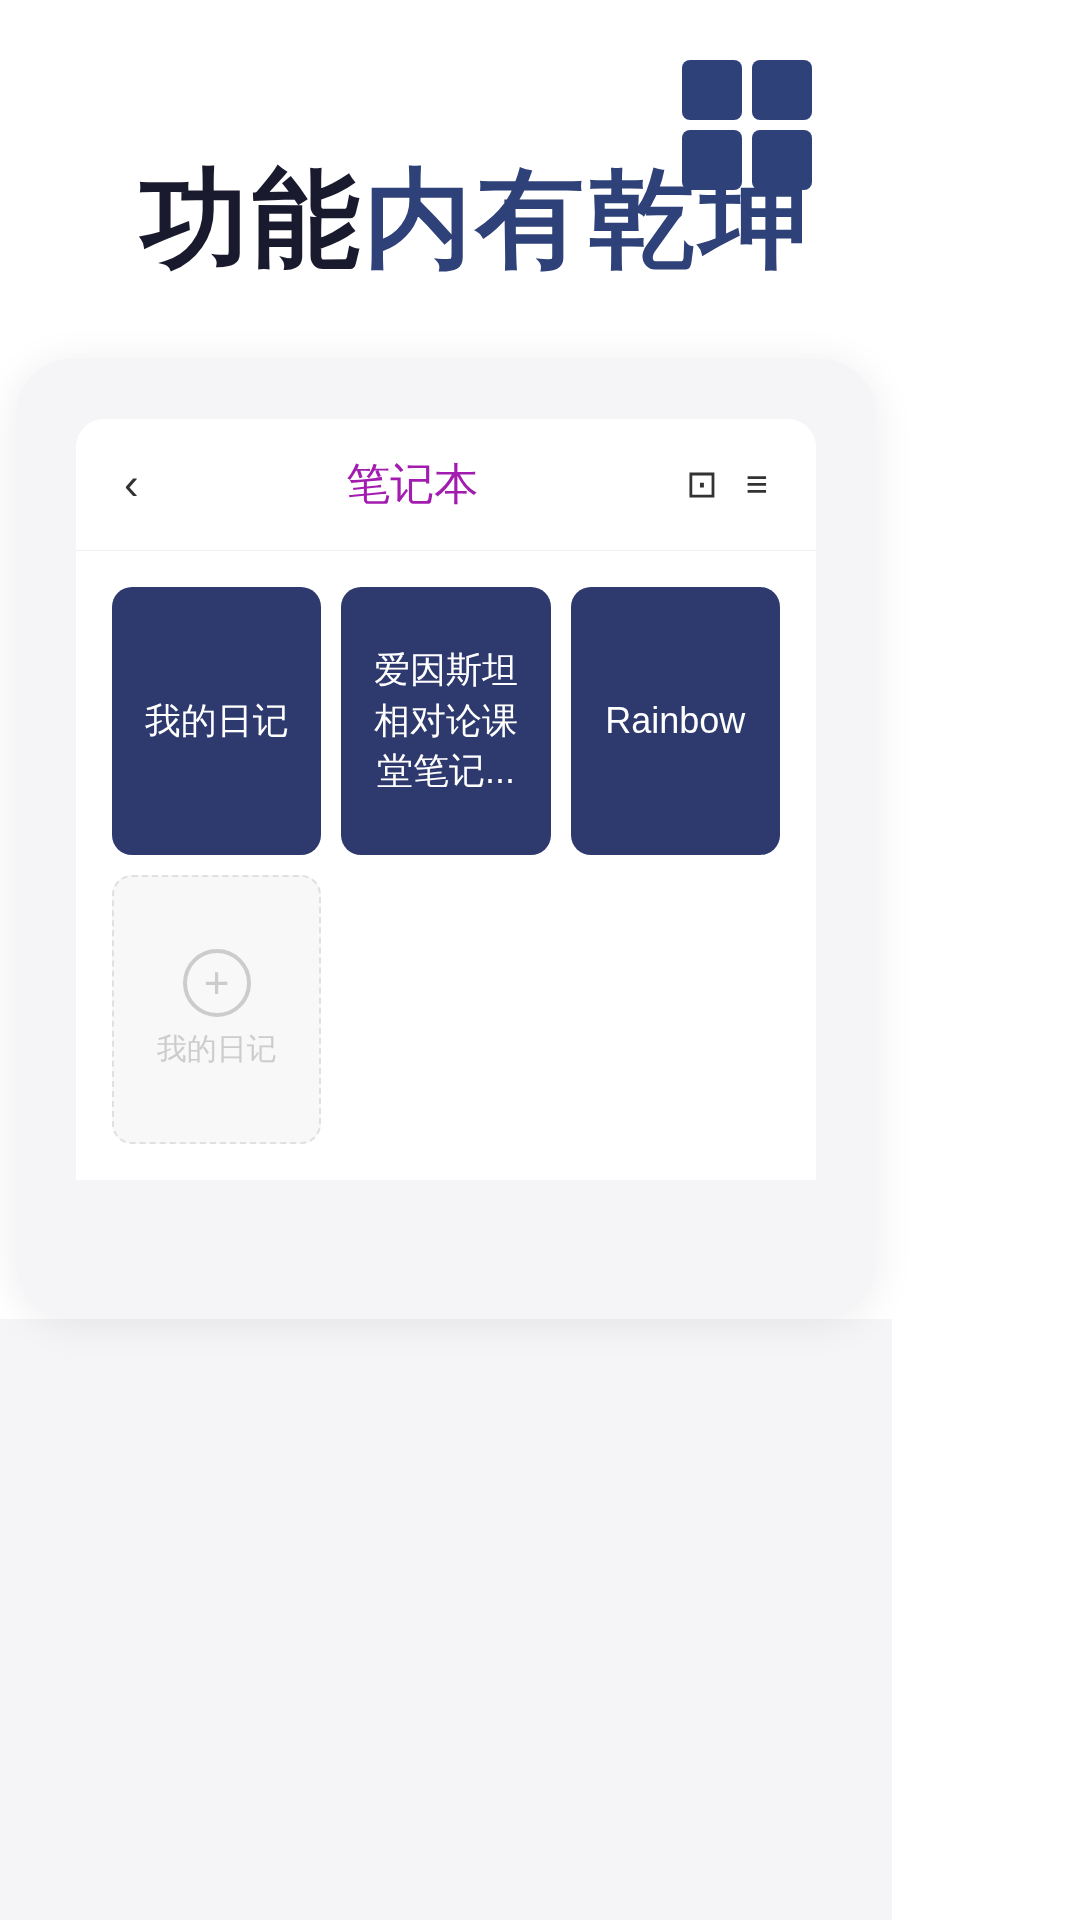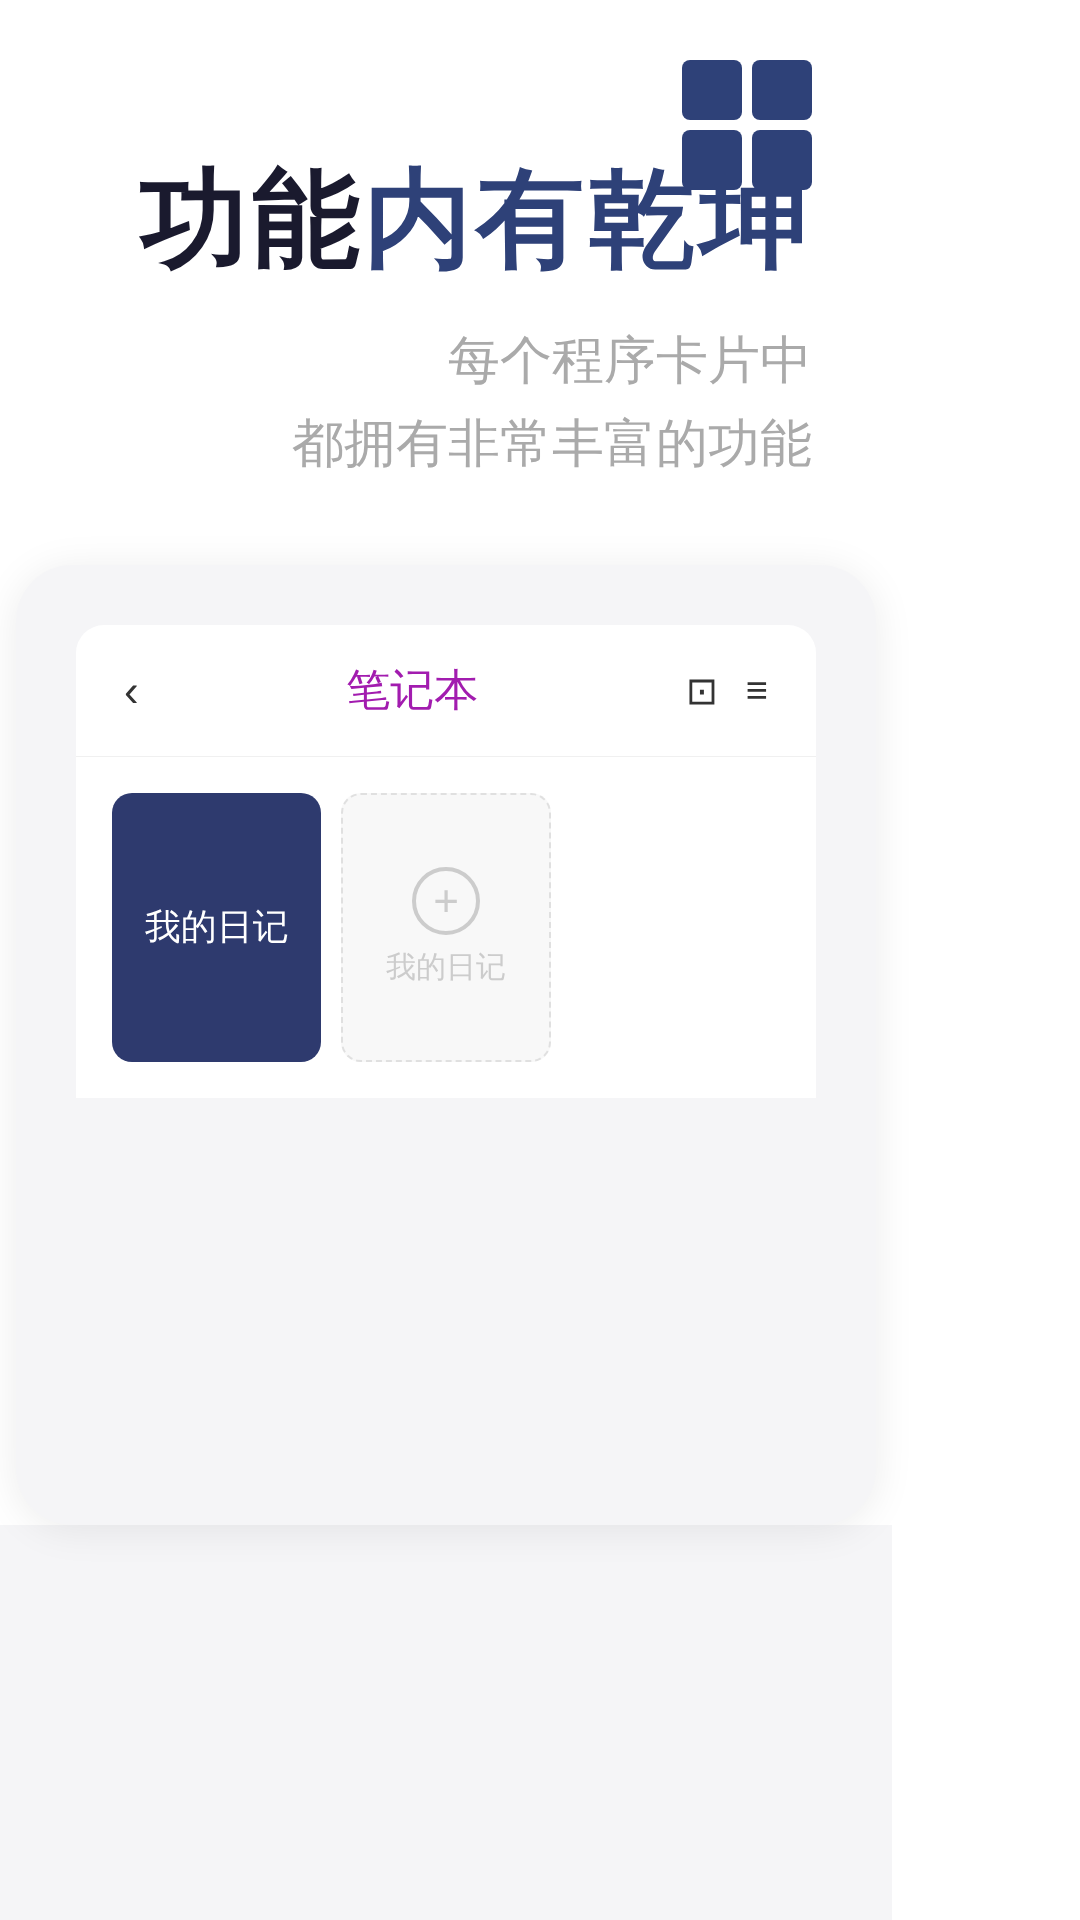--- a/index.html
+++ b/index.html
@@ -222,24 +222,20 @@
       <div class="icon-grid-cell"></div>
       <div class="icon-grid-cell"></div>
       <div class="icon-grid-cell"></div>
     </div>
   </div>
 
   <div class="header-section">
     <div class="main-title">
       <span class="black-part">功能</span><span class="blue-part">内有乾坤</span>
     </div>
-    <div class="subtitle">
-      <div>每个程序卡片中</div>
-      <div>都拥有非常丰富的功能</div>
-    </div>
   </div>
 
   <div class="phone-mockup-wrapper">
     <div class="phone-mockup">
       <div class="app-screen">
 
         <div class="app-header">
           <span class="app-header-back">‹</span>
           <span class="app-header-title">笔记本</span>
           <div class="app-header-icons">
@@ -249,21 +245,27 @@
         </div>
 
         <div class="notebook-grid">
 
           <div class="notebook-card">
             <span class="notebook-card-text">我的日记</span>
           </div>
 
 
 
-
+          <div class="notebook-card">
+            <span class="notebook-card-text">爱因斯坦<br>相对论课<br>堂笔记...</span>
+          </div>
+
+          <div class="notebook-card">
+            <span class="notebook-card-text">Rainbow</span>
+          </div>
 
           <div class="notebook-card add-card">
             <div class="add-icon">+</div>
             <span class="add-text">我的日记</span>
           </div>
 
         </div>
 
       </div>
 

